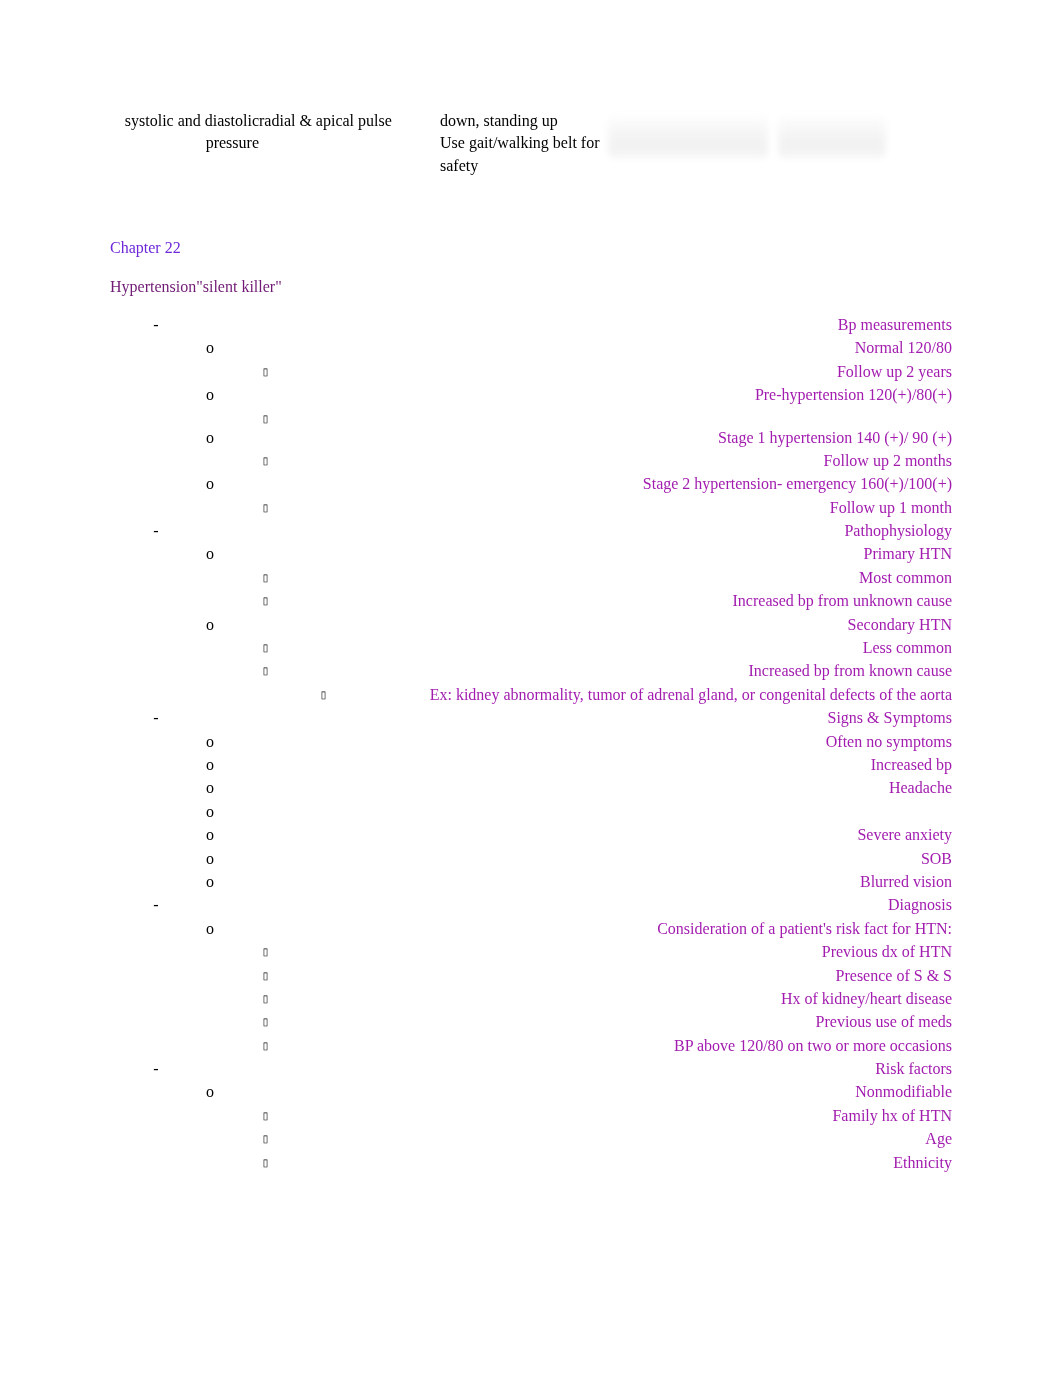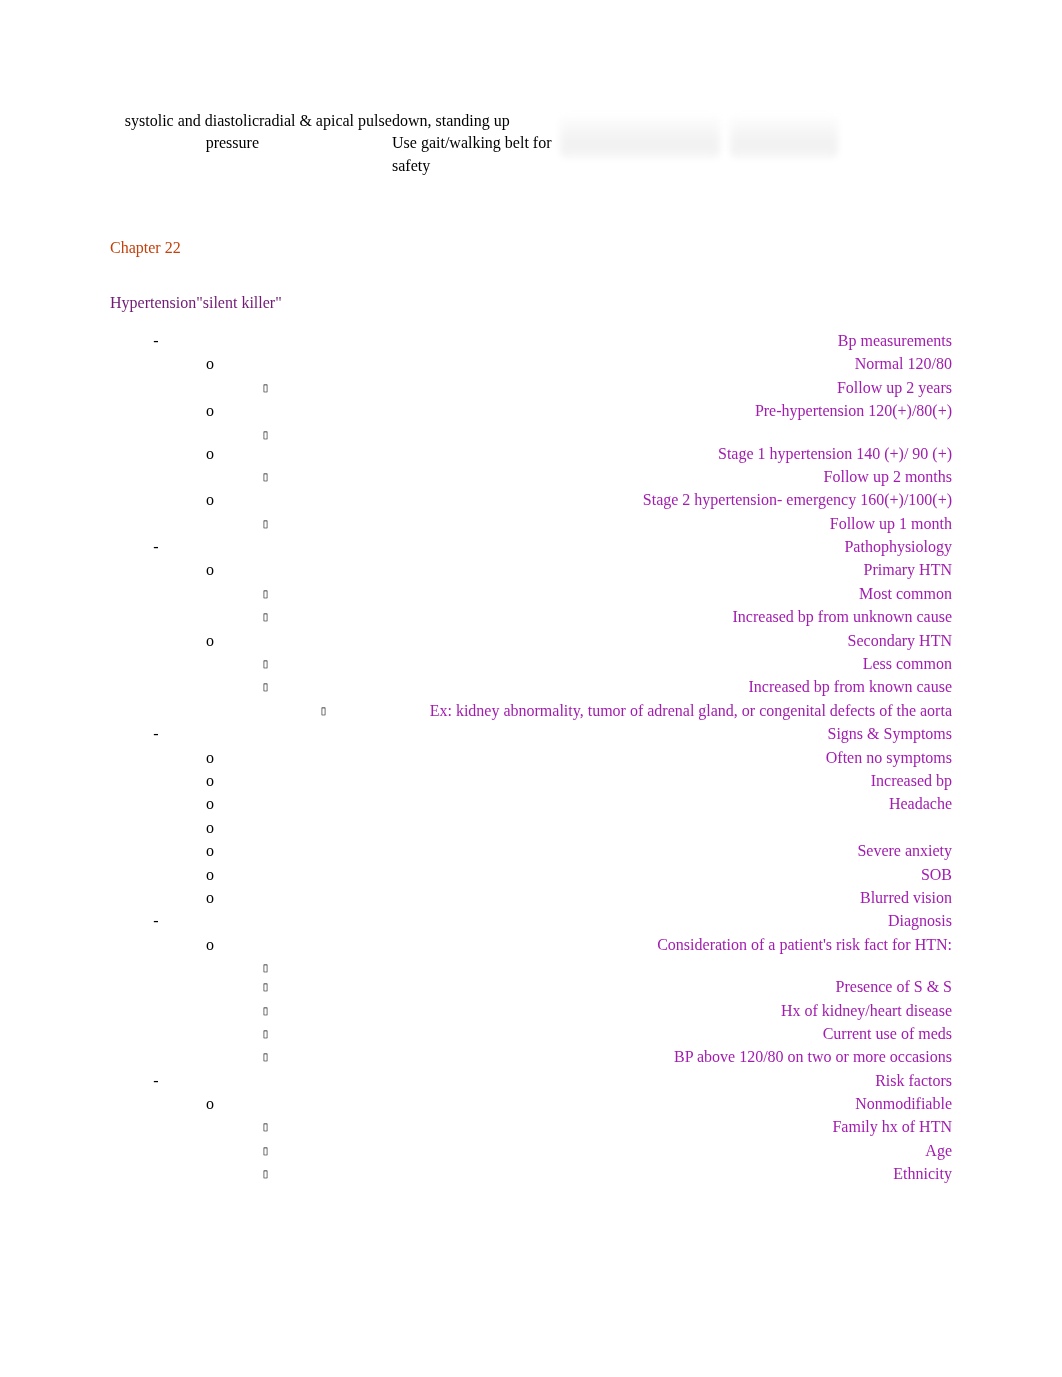--- a/index.html
+++ b/index.html
@@ -11,37 +11,37 @@
       color: #000000;
       padding: 110px 110px 60px 110px;
       width: 1062px;
     }
     .table-row {
       display: flex;
       padding-bottom: 20px;
     }
     .table-row .c1 { width: 149px; text-align: right; }
     .table-row .c2 { width: 133px; }
-    .table-row .c3 { width: 168px; }
+    .table-row .c3 { width: 168px; margin-left: 48px; }
     .table-row .c4 { width: 170px; }
     .table-row .c5 { width: 100px; }
     .blur-box {
       border-radius: 6px;
       height: 45px;
       filter: blur(3px);
       opacity: 0.35;
       margin-top: 3px;
       background: linear-gradient(#ffffff, #e7e7e7 40%, #d8d8d8 70%, #e7e7e7);
     }
     .bb4 { width: 160px; }
     .bb5 { width: 108px; }
     .chapter {
-      color: #c2410c;
+      color: #6d28d9;
       margin-top: 40px;
-      margin-bottom: 32px;
+      margin-bottom: 16px;
     }
     .red { color: #701a75; }
     .black { color: #000000; }
     .topic-line {
       margin-bottom: 16px;
     }
     .bullet-line {
       display: flex;
       align-items: flex-start;
       margin-bottom: 1px;
@@ -187,32 +187,33 @@
 <div class="bullet-line">
   <span class="mark dash-mark">-</span>
   <span class="cnt">Diagnosis</span>
 </div>
 <div class="bullet-line">
   <span class="mark o-mark">o</span>
   <span class="cnt">Consideration of a patient's risk fact for HTN:</span>
 </div>
 <div class="bullet-line">
   <span class="mark sq-mark">▯</span>
+  <span class="cnt">Previous dx of HTN</span>
 </div>
 <div class="bullet-line">
   <span class="mark sq-mark">▯</span>
   <span class="cnt">Presence of S &amp; S</span>
 </div>
 <div class="bullet-line">
   <span class="mark sq-mark">▯</span>
   <span class="cnt">Hx of kidney/heart disease</span>
 </div>
 <div class="bullet-line">
   <span class="mark sq-mark">▯</span>
-  <span class="cnt">Current use of meds</span>
+  <span class="cnt">Previous use of meds</span>
 </div>
 <div class="bullet-line">
   <span class="mark sq-mark">▯</span>
   <span class="cnt">BP above 120/80 on two or more occasions</span>
 </div>
 
 <div class="bullet-line">
   <span class="mark dash-mark">-</span>
   <span class="cnt">Risk factors</span>
 </div>

